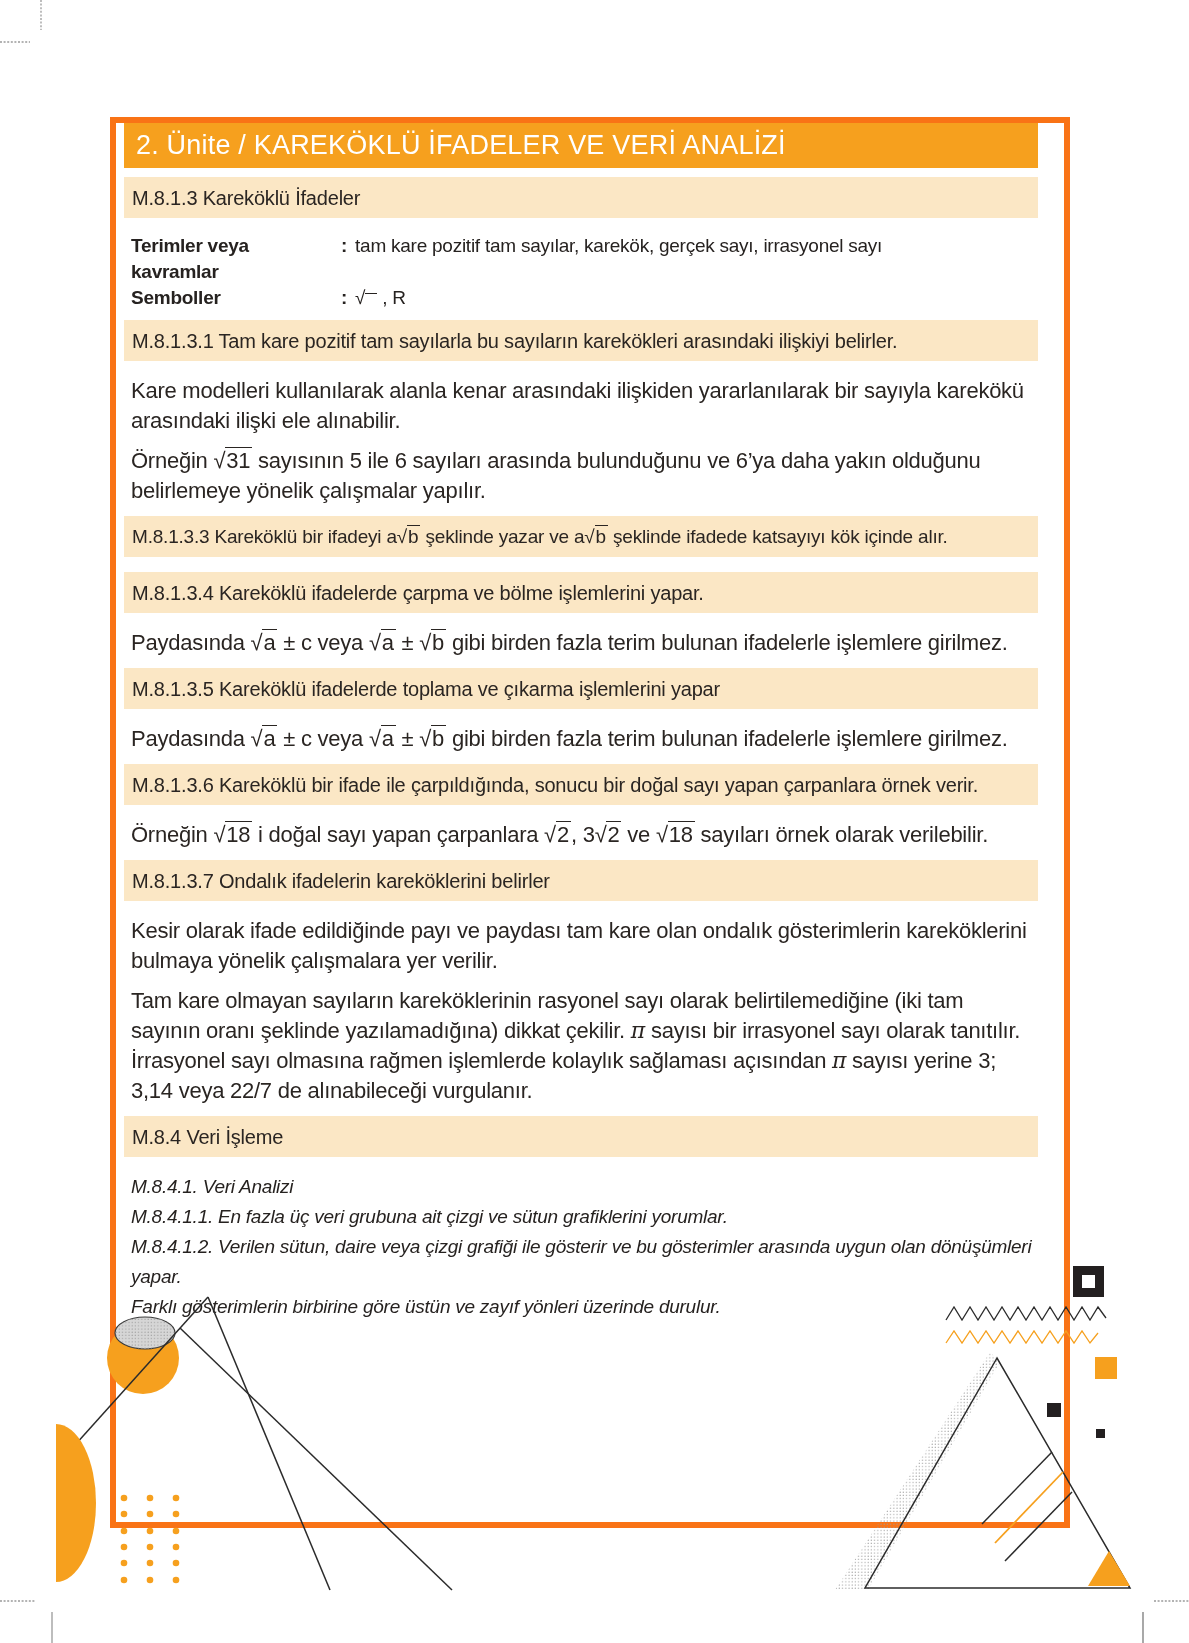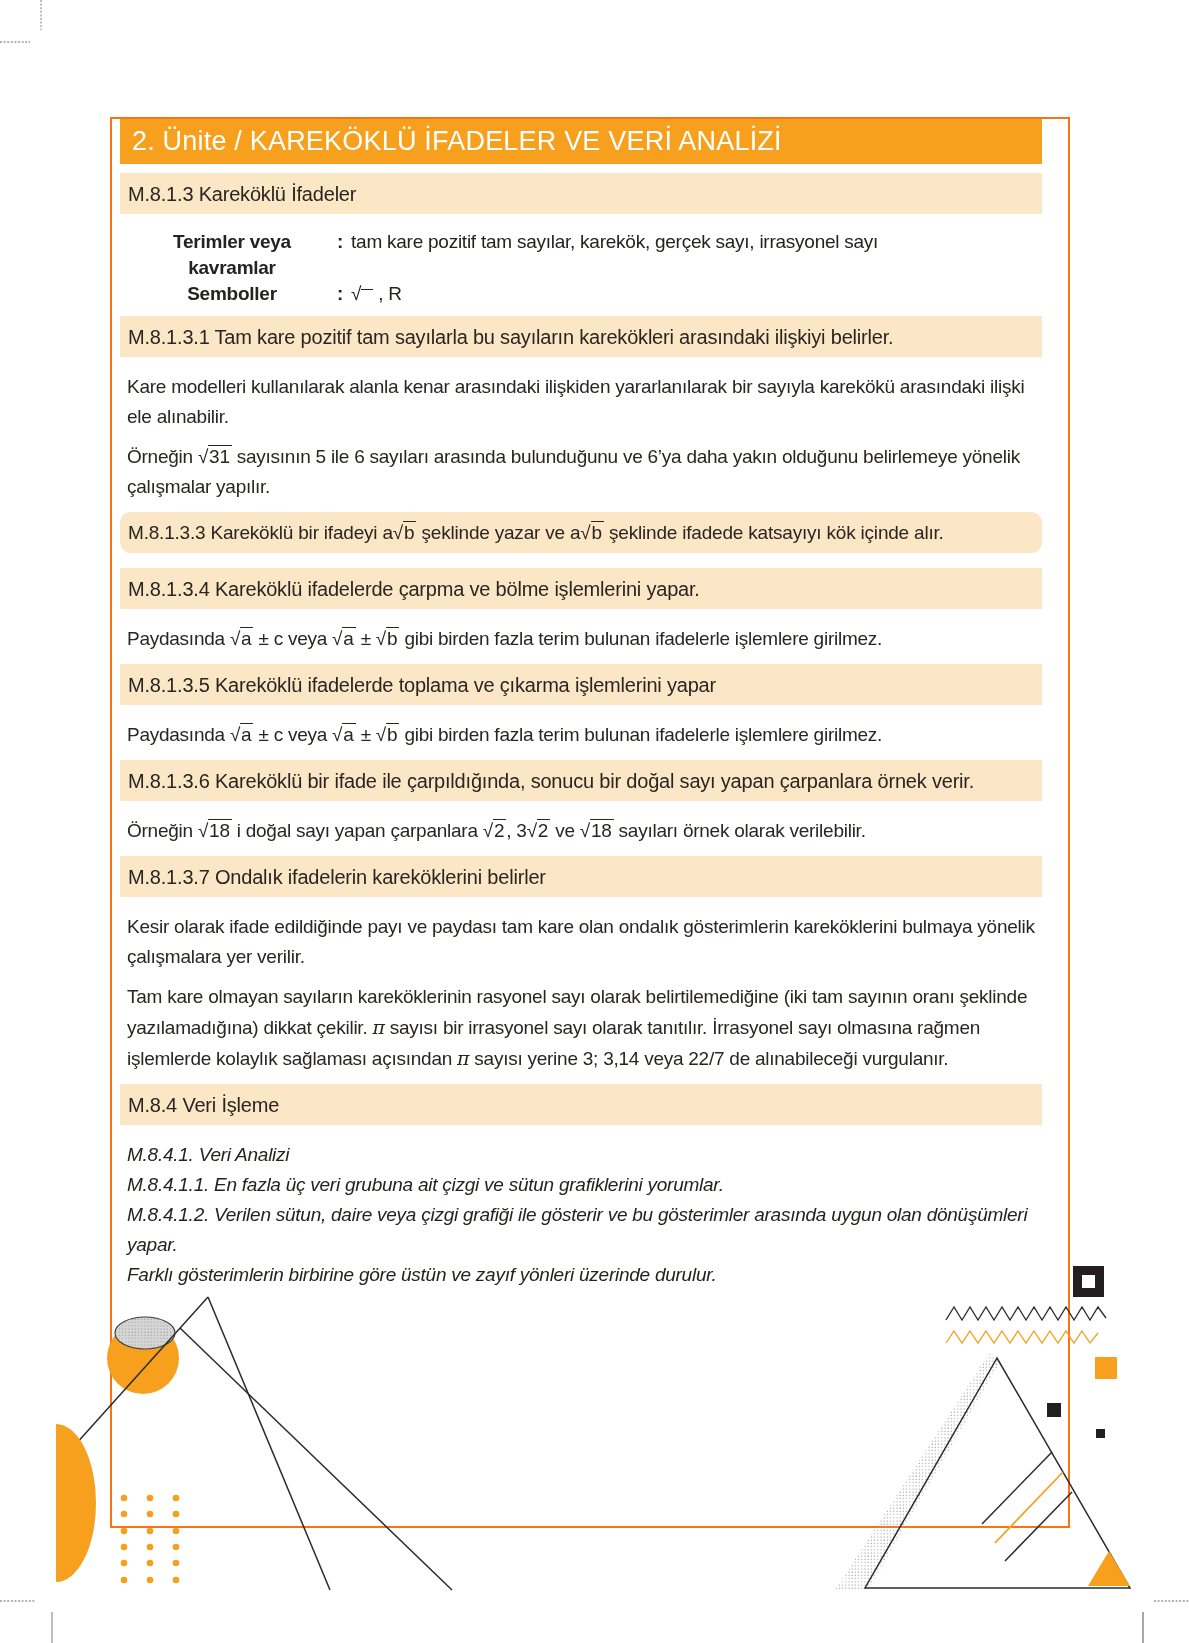--- a/index.html
+++ b/index.html
@@ -4,40 +4,40 @@
 <style>
   html,body{margin:0;padding:0;}
   body{
     width:1189px;height:1643px;position:relative;background:#ffffff;
     font-family:"Liberation Sans","DejaVu Sans",sans-serif;
     color:#262220;overflow:hidden;
   }
   
   .box{
     position:absolute;left:110px;top:117px;width:960px;height:1411px;
-    border:2px solid #f97316;box-sizing:border-box;background:#fff;
+    border:6px solid #f97316;box-sizing:border-box;background:#fff;
   }
   .content{padding:0 26px 0 8px;}
   .unit-bar{
     background:var(--accent,#f6a01e);color:#fff;
     font-size:27px;letter-spacing:0.2px;
     padding:7px 0 7px 12px;margin:0 0 7px 0;min-height:31px;
   }
   .sec-bar{
     background:var(--secbg,#fbe7c5);
     font-size:20px;line-height:26px;letter-spacing:-0.2px;
     padding:8px 8px 7px 8px;margin:9px 0 15px 0;color:#2a2522;
   }
-  .sec-bar.tight{font-size:19px;border-radius:11px;}
+  .sec-bar.tight{font-size:19px;}
   .bodytext{
-    font-size:19px;line-height:30px;letter-spacing:-0.25px;
+    font-size:22px;line-height:30px;letter-spacing:-0.25px;
     margin:4px 0 10px 0;padding-left:7px;color:#2a2522;
   }
   .terms{margin:8px 0 4px 0;padding-left:7px;font-size:19px;line-height:26px;letter-spacing:-0.25px;}
-  .trow{display:flex;text-align:center;}
+  .trow{display:flex;}
   .tlabel{font-weight:700;width:210px;flex:0 0 210px;}
   .tcolon{font-weight:700;padding:0 8px 0 0;}
   .note-indent{padding-left:68px;}
   .m84-line{margin:0;padding-left:7px;font-size:19px;line-height:30px;letter-spacing:-0.25px;font-style:italic;}
   
   .ovl{border-top:1.6px solid currentColor;padding:0 2px 0 1px;}
   .ovl-e{display:inline-block;width:9px;height:0.55em;}
   .sq{white-space:nowrap;}
   .pi{font-family:"DejaVu Serif",serif;font-style:italic;}
   

